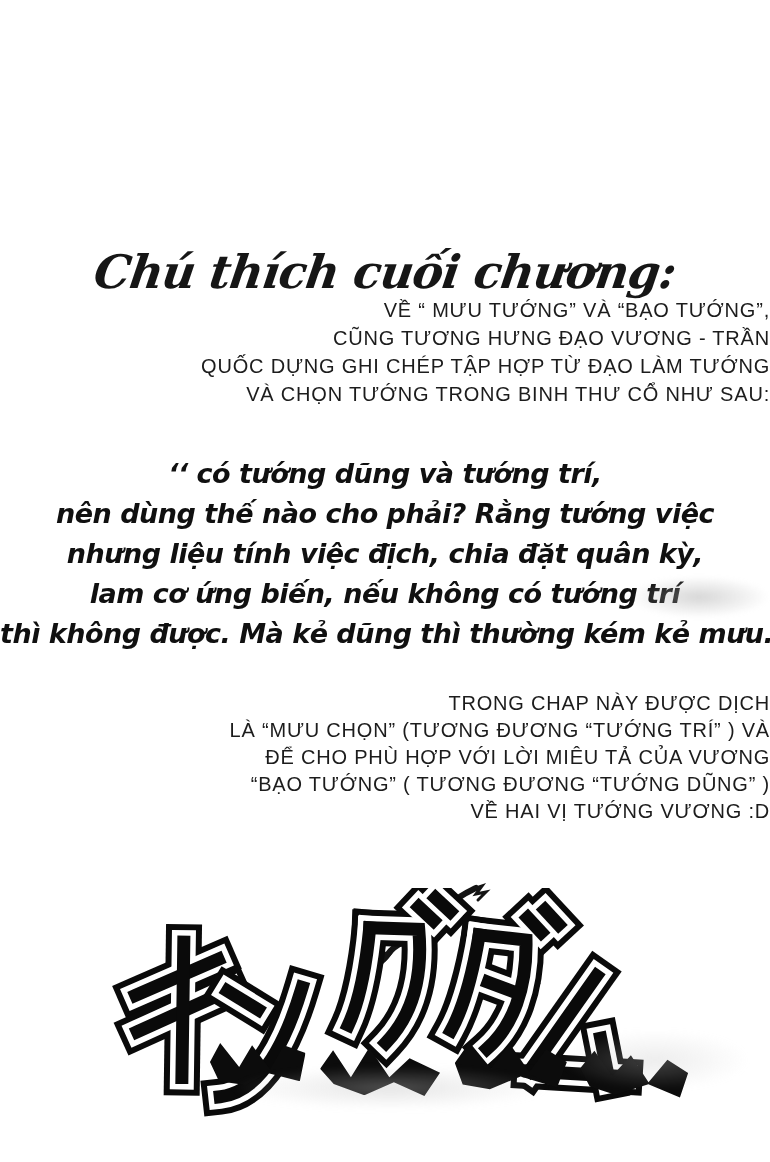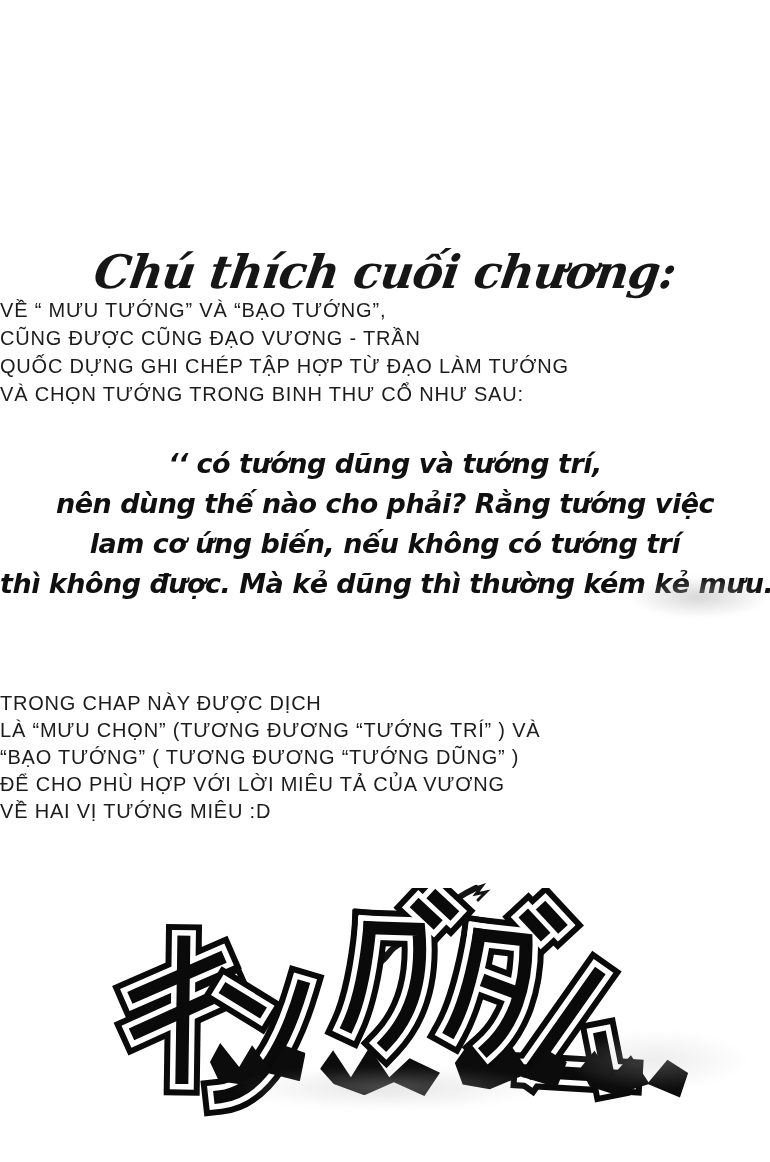--- a/index.html
+++ b/index.html
@@ -17,31 +17,31 @@
     text-align:center;
     font-family:"DejaVu Serif", serif;
     font-style:italic; font-weight:bold;
     font-size:46px; letter-spacing:-1px;
     transform:skewX(-8deg);
     color:#161616;
   }
   
   .comic {
     position:absolute; left:0; width:100%;
-    text-align:left;
+    text-align:right;
     font-family:"Liberation Sans","DejaVu Sans",sans-serif;
     font-size:20px; letter-spacing:0.8px;
     color:#1c1c1c;
     white-space:nowrap;
   }
   .intro { top:296px; line-height:28px; }
   .outro { top:690px; line-height:27px; }
   
   .quote {
-    position:absolute; top:444px; left:0; width:100%;
+    position:absolute; top:454px; left:0; width:100%;
     text-align:center;
     font-family:"DejaVu Sans",sans-serif;
     font-style:italic; font-weight:bold;
     font-size:27px; letter-spacing:-0.5px;
     line-height:40px;
     color:#101010;
     white-space:nowrap;
   }
   
   .smudge { position:absolute; pointer-events:none; }
@@ -76,38 +76,39 @@
 </style>
 </head>
 <body>
 
 <div class="page">
 
   <h1 class="title">Chú thích cuối chương:</h1>
 
   <div class="comic intro">
     <div>VỀ “ MƯU TƯỚNG” VÀ “BẠO TƯỚNG”,</div>
-    <div>CŨNG ĐƯỢC CŨNG ĐẠO VƯƠNG - TRẦN</div>
+    <div>CŨNG TƯƠNG HƯNG ĐẠO VƯƠNG - TRẦN</div>
     <div>QUỐC DỰNG GHI CHÉP TẬP HỢP TỪ ĐẠO LÀM TƯỚNG</div>
     <div>VÀ CHỌN TƯỚNG TRONG BINH THƯ CỔ NHƯ SAU:</div>
   </div>
 
   <div class="quote">
     <div>‘‘ có tướng dũng và tướng trí,</div>
     <div>nên dùng thế nào cho phải? Rằng tướng việc</div>
+    <div>nhưng liệu tính việc địch, chia đặt quân kỳ,</div>
     <div>lam cơ ứng biến, nếu không có tướng trí</div>
     <div>thì không được. Mà kẻ dũng thì thường kém kẻ mưu.’’</div>
   </div>
 
   <div class="comic outro">
     <div>TRONG CHAP NÀY ĐƯỢC DỊCH</div>
     <div>LÀ “MƯU CHỌN” (TƯƠNG ĐƯƠNG “TƯỚNG TRÍ” ) VÀ</div>
+    <div>ĐỂ CHO PHÙ HỢP VỚI LỜI MIÊU TẢ CỦA VƯƠNG</div>
     <div>“BẠO TƯỚNG” ( TƯƠNG ĐƯƠNG “TƯỚNG DŨNG” )</div>
-    <div>ĐỂ CHO PHÙ HỢP VỚI LỜI MIÊU TẢ CỦA VƯƠNG</div>
-    <div>VỀ HAI VỊ TƯỚNG MIÊU :D</div>
+    <div>VỀ HAI VỊ TƯỚNG VƯƠNG :D</div>
   </div>
 
   <div class="smudge smudge-1"></div>
 
   <div class="logo">
     <span class="sr-only">キングダム</span>
 
     <svg class="dragon-svg" width="150" height="110" viewBox="0 0 150 110">
       <g stroke="#141414" fill="none" stroke-linecap="round">
         <path d="M14,98 C28,86 36,88 46,74 C56,60 66,64 76,50 C86,36 96,40 112,22 C118,15 126,12 134,8" stroke-width="6"></path>

